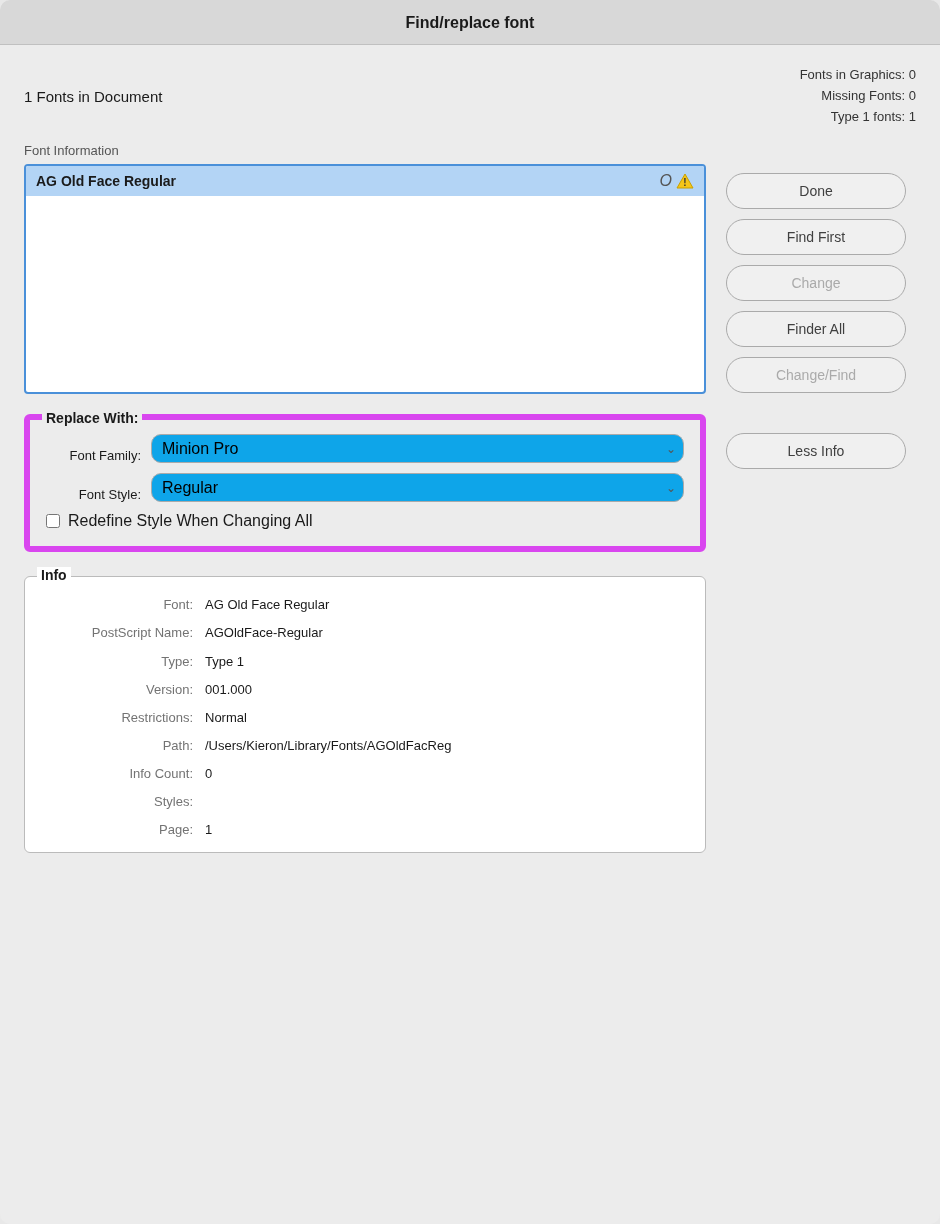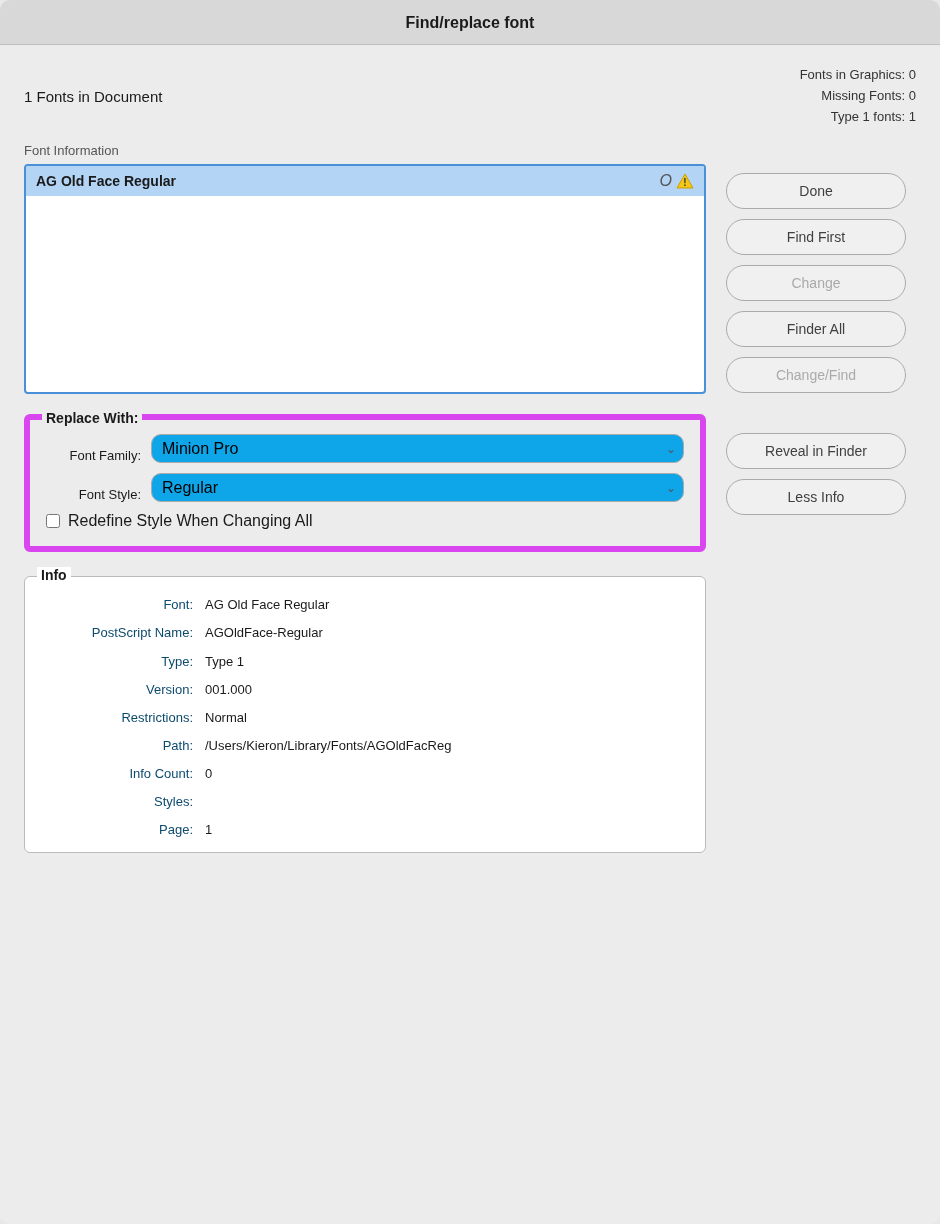--- a/index.html
+++ b/index.html
@@ -231,21 +231,21 @@
 
     .info-table tr td {
       padding: 3px 4px;
       font-size: 13px;
       line-height: 1.7;
     }
 
     .info-table tr td:first-child {
       text-align: right;
       font-weight: 500;
-      color: #0c4a6e;
+      color: #737373;
       width: 160px;
       padding-right: 8px;
     }
 
     .info-table tr td:last-child {
       text-align: left;
       color: #1a1a1a;
     }
 
     
@@ -386,18 +386,17 @@
         </div>
       </div>
 
       <div class="right-panel">
         <button class="btn">Done</button>
         <button class="btn">Find First</button>
         <button class="btn disabled" disabled="">Change</button>
         <button class="btn">Finder All</button>
         <button class="btn disabled" disabled="">Change/Find</button>
         <div style="height: 20px;"></div>
-        <button class="btn">Reveal in Finder</button>
         <button class="btn">Less Info</button>
       </div>
     </div>
   </div>
 </div>
 
 </body></html>

